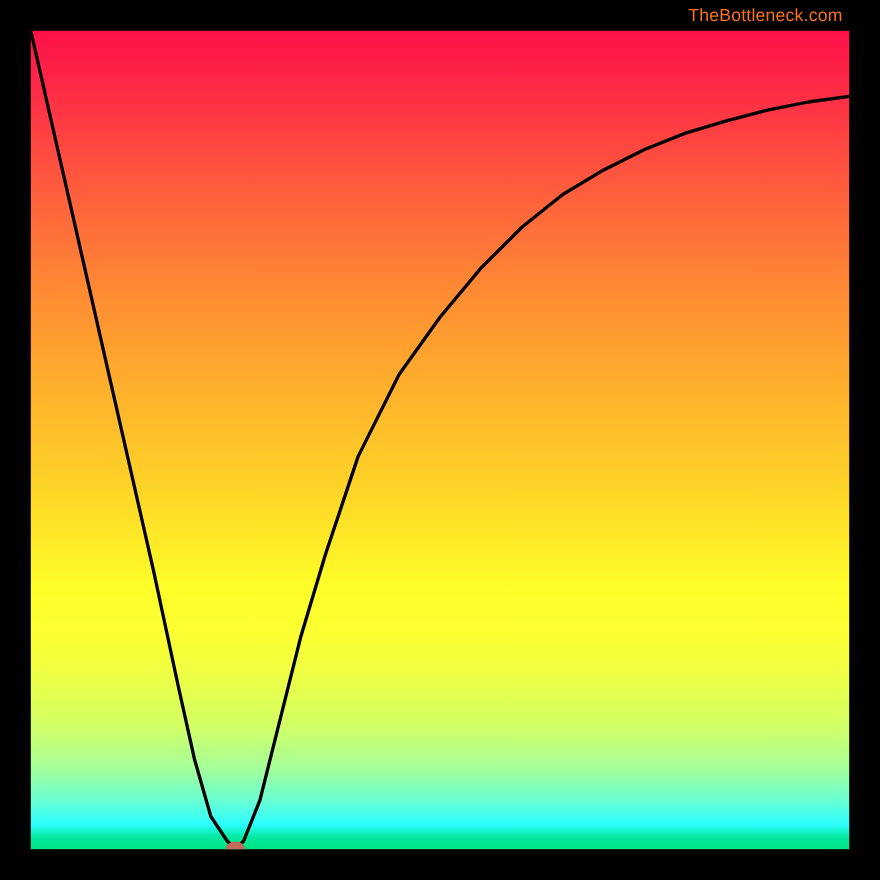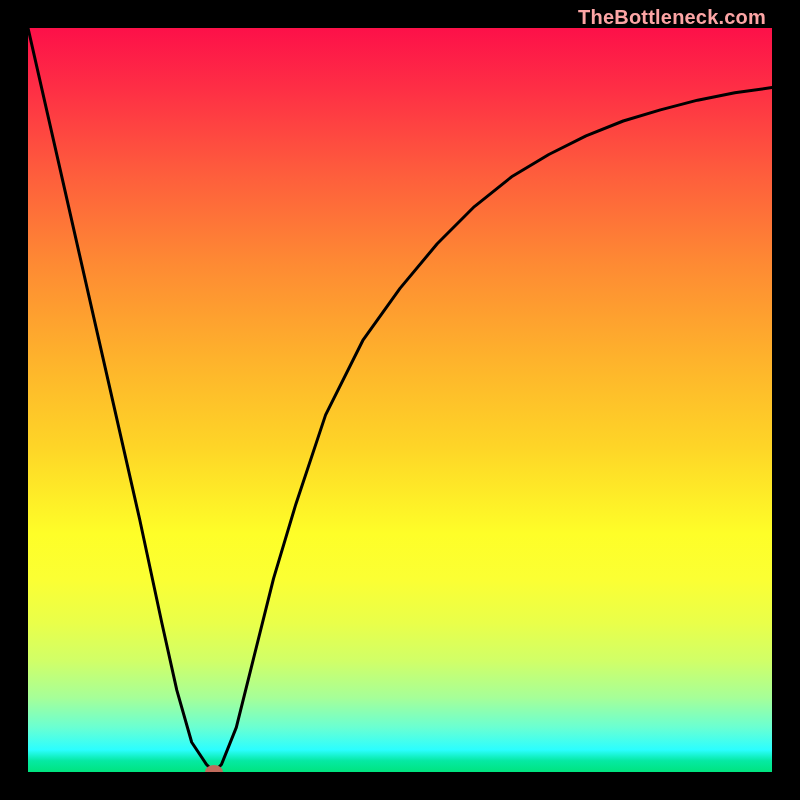--- a/index.html
+++ b/index.html
@@ -25,23 +25,23 @@
       #2cfeff 97%,
       #05e9a3 98.5%,
       #00e47f 100%
     );
   }
   svg.curve { position: absolute; left: 28px; top: 28px; width: 744px; height: 744px; pointer-events: none; }
   .attrib {
     position: absolute;
     top: 6px; right: 34px;
     font-family: Arial, Helvetica, sans-serif;
-    font-size: 20px;
-    font-weight: bold;
-    color: #fca5a5;
+    font-size: 16px;
+    font-weight: normal;
+    color: #f97316;
     letter-spacing: 0.2px;
   }
 </style>
 </head>
 <body>
 
 <div class="wrap">
   <div class="plot"></div>
   <svg class="curve" viewBox="0 0 744 744" preserveAspectRatio="none">
     <path fill="none" stroke="#000" stroke-width="3" stroke-linejoin="round" stroke-linecap="round" d="M0.00 0.00 L37.20 163.68 L74.40 327.36 L111.60 491.04 L133.92 595.20 L148.80 662.16 L163.68 714.24 L178.56 736.56 L186.00 744.00 L193.44 736.56 L208.32 699.36 L223.20 639.84 L245.52 550.56 L267.84 476.16 L297.60 386.88 L334.80 312.48 L372.00 260.40 L409.20 215.76 L446.40 178.56 L483.60 148.80 L520.80 126.48 L558.00 107.88 L595.20 93.00 L632.40 81.84 L669.60 72.17 L706.80 64.73 L744.00 59.52"></path>

